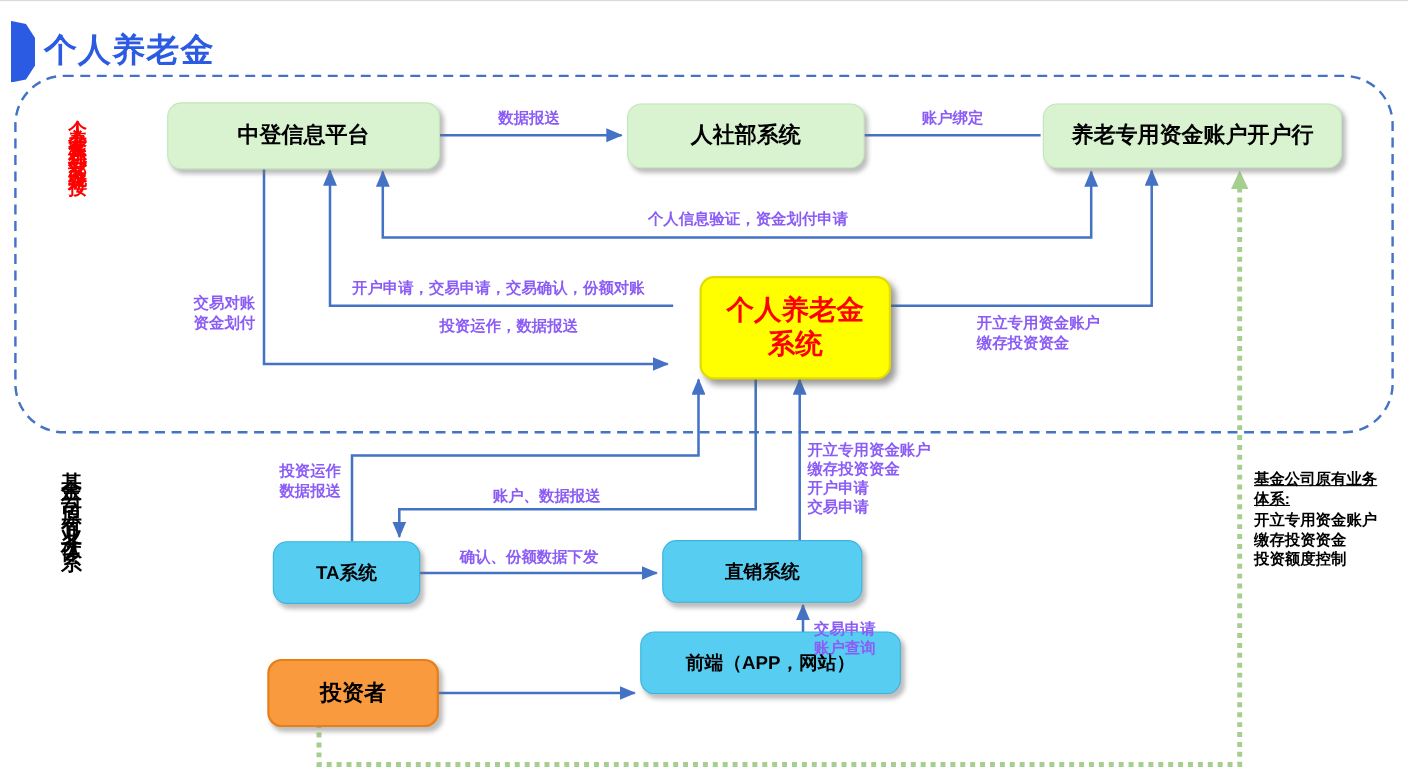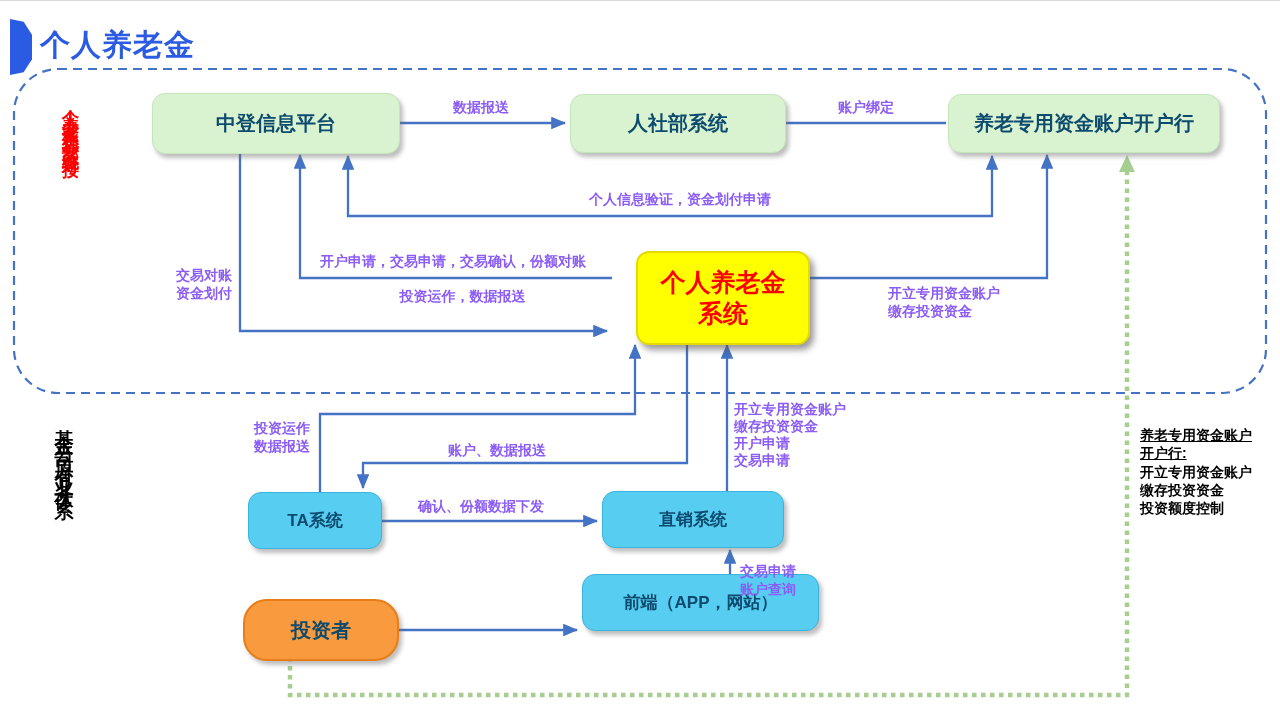--- a/index.html
+++ b/index.html
@@ -9,21 +9,21 @@
 
   .title-accent{position:absolute;left:10px;top:18px;width:22px;height:56px;background:#2B5BE2;
     clip-path:polygon(0 0,62% 5%,100% 28%,100% 72%,62% 95%,0 100%);}
   .page-title{position:absolute;left:40px;top:24px;font-size:30px;font-weight:bold;color:#2B5BE2;letter-spacing:1px;}
 
   .vtext{position:absolute;writing-mode:vertical-rl;text-orientation:upright;font-weight:bold;}
   .vtext.red{left:59px;top:94px;color:#FF0000;font-size:17px;letter-spacing:4px;}
   .vtext.black{left:51px;top:412px;color:#000;font-size:19px;letter-spacing:8px;}
 
   .node{position:absolute;display:flex;align-items:center;justify-content:center;text-align:center;
-    font-weight:bold;color:#0c4a6e;border-radius:13px;white-space:pre-line;line-height:1.25;
+    font-weight:bold;color:#000000;border-radius:13px;white-space:pre-line;line-height:1.25;
     box-shadow:3px 4px 4px rgba(110,110,110,.45);}
   .node.green{background:#D9F2D0;border:1px solid #c3e6ba;font-size:20px;}
   .node.cyan{background:#58CDF2;border:1px solid #3ab4dd;font-size:17px;}
   .node.yellow{background:#FFFF00;border:2px solid #e4da00;color:#FF0000;font-size:25px;
     box-shadow:4px 5px 6px rgba(90,90,90,.6);margin-left:24px;}
   .node.orange{background:#F89A3D;border:2px solid #e87e18;font-size:20px;}
 
   .elabel{position:absolute;font-size:14px;font-weight:bold;color:#8b5cf6;white-space:pre-line;line-height:1.25;}
   .elabel.center{text-align:center;}
   .elabel.lh17{line-height:17px;}
@@ -76,21 +76,21 @@
   <div class="vtext red">个人养老金系统与外部系统对接</div>
   <div class="vtext black">基金公司原有业务体系</div>
 
   <div class="node green" style="left:152px;top:92px;width:246px;height:59px;">中登信息平台</div>
   <div class="node green" style="left:570px;top:93px;width:214px;height:57px;">人社部系统</div>
   <div class="node green" style="left:948px;top:93px;width:270px;height:57px;">养老专用资金账户开户行</div>
   <div class="node yellow" style="left:612px;top:250px;width:170px;height:90px;">个人养老金
 系统</div>
   <div class="node cyan" style="left:248px;top:491px;width:132px;height:55px;">TA系统</div>
   <div class="node cyan" style="left:602px;top:490px;width:180px;height:55px;">直销系统</div>
-  <div class="node orange" style="left:243px;top:598px;width:152px;height:58px;border-radius:24px;">投资者</div>
+  <div class="node orange" style="left:243px;top:598px;width:152px;height:58px;">投资者</div>
   <div class="node cyan" style="left:582px;top:573px;width:235px;height:55px;">前端（APP，网站）</div>
 
   <div class="elabel center" style="left:426px;top:98px;width:110px;">数据报送</div>
   <div class="elabel center" style="left:806px;top:98px;width:120px;">账户绑定</div>
   <div class="elabel center" style="left:540px;top:190px;width:280px;">个人信息验证，资金划付申请</div>
   <div class="elabel" style="left:176px;top:266px;">交易对账
 资金划付</div>
   <div class="elabel" style="left:320px;top:252px;">开户申请，交易申请，交易确认，份额对账</div>
   <div class="elabel center" style="left:385px;top:287px;width:155px;">投资运作，数据报送</div>
   <div class="elabel" style="left:888px;top:284px;">开立专用资金账户
@@ -100,19 +100,19 @@
   <div class="elabel" style="left:448px;top:441px;">账户、数据报送</div>
   <div class="elabel lh17" style="left:734px;top:400px;">开立专用资金账户
 缴存投资资金
 开户申请
 交易申请</div>
   <div class="elabel" style="left:418px;top:497px;">确认、份额数据下发</div>
   <div class="elabel" style="left:740px;top:562px;">交易申请
 账户查询</div>
 
   <div class="annotation">
-    <div class="heading">养老专用资金账户开户行:</div>
+    <div class="heading">基金公司原有业务体系:</div>
     <div class="body">开立专用资金账户
 缴存投资资金
 投资额度控制</div>
   </div>
 
 </div>
 
 </body></html>

